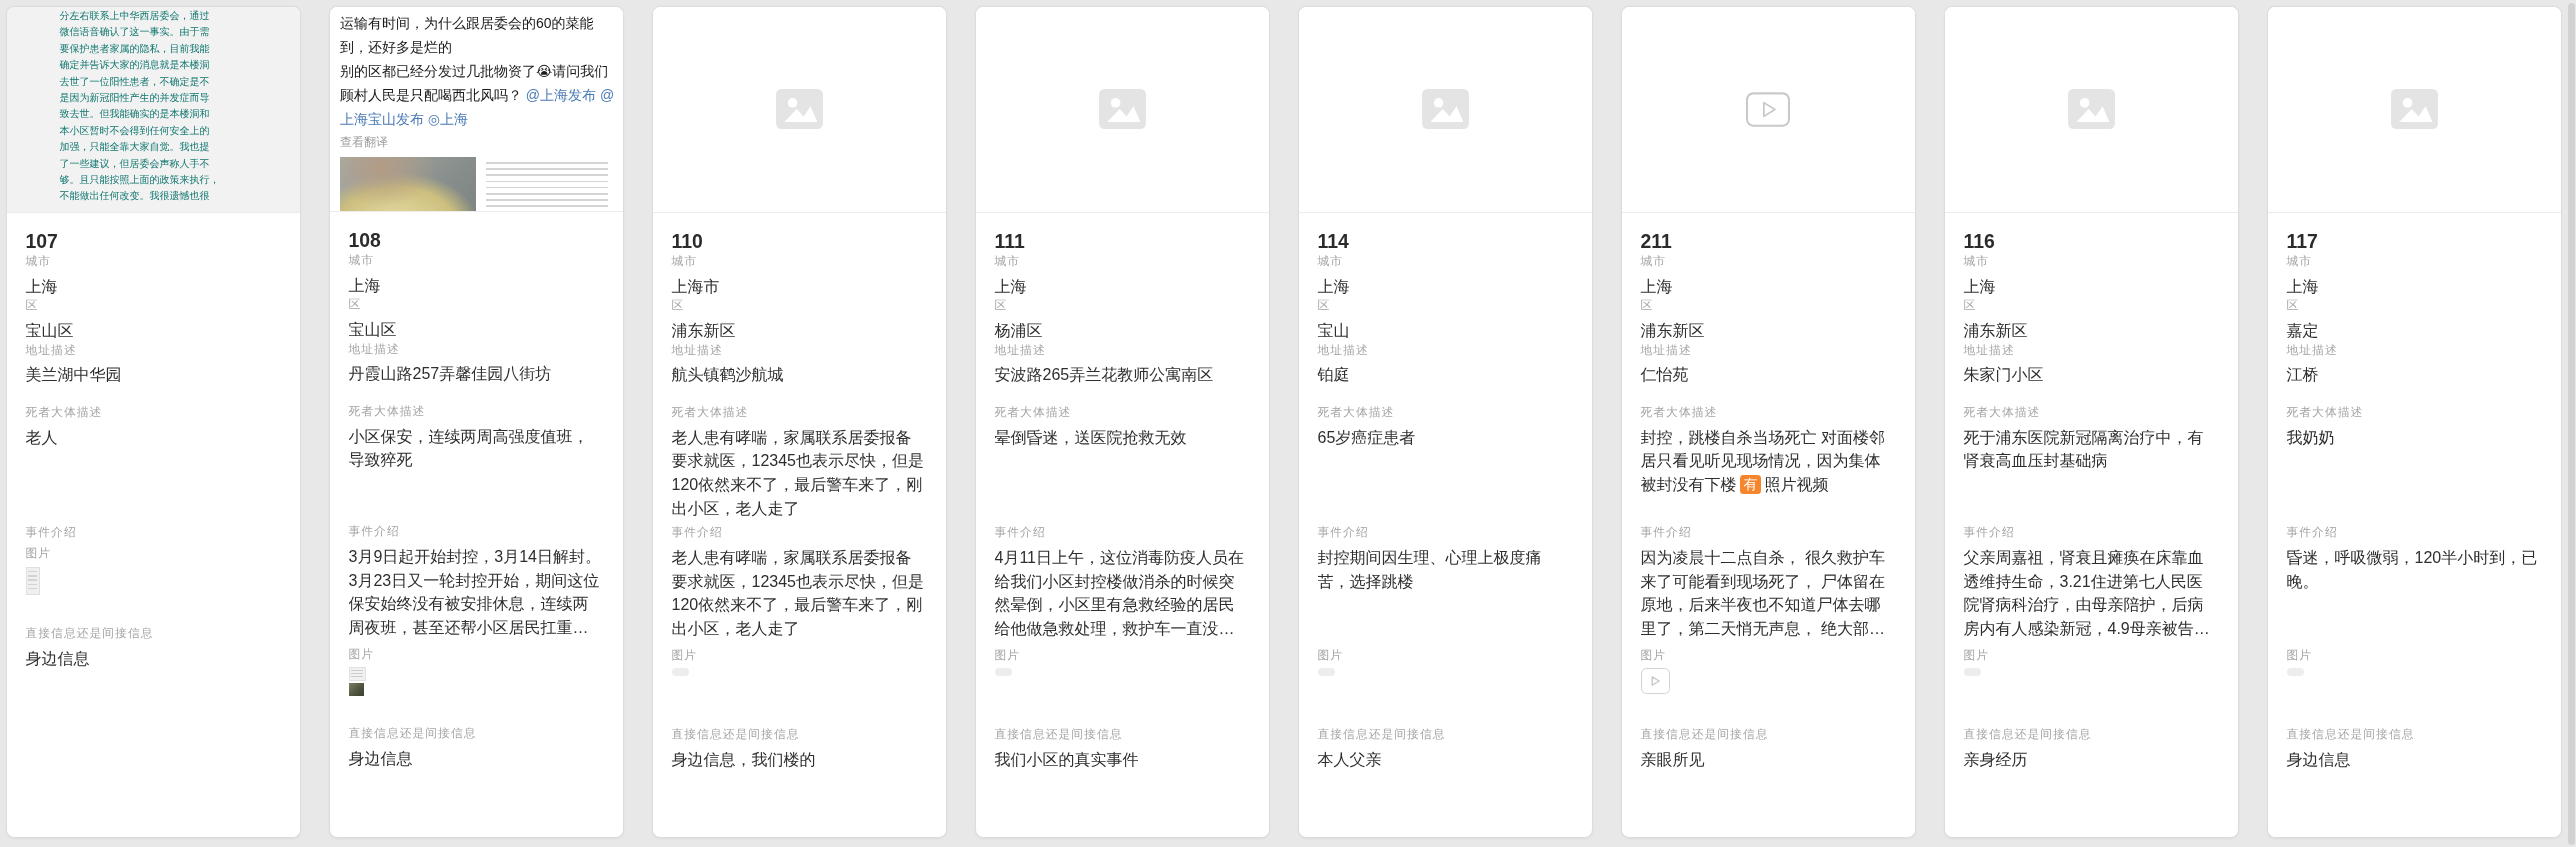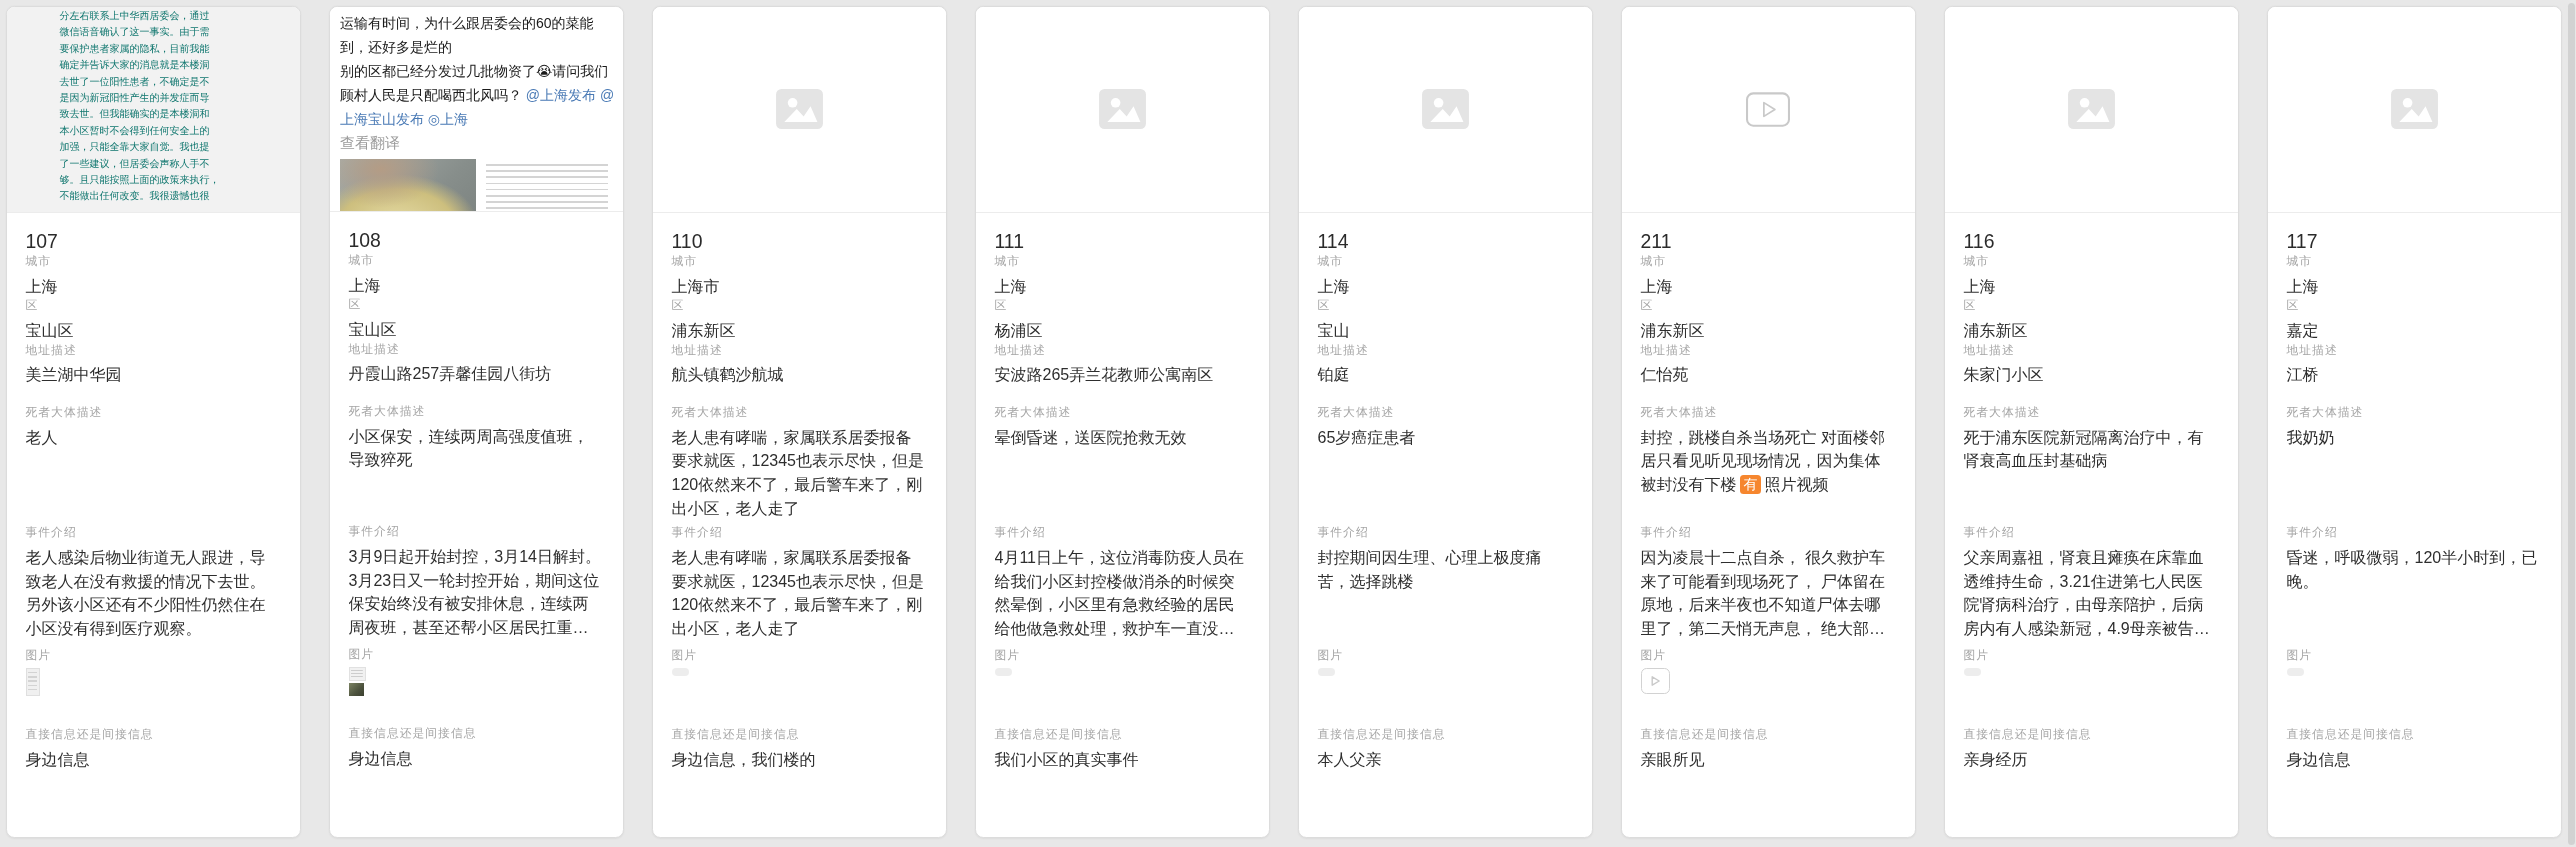--- a/index.html
+++ b/index.html
@@ -15,36 +15,36 @@
     border:0.7px solid #dcdcdc;border-radius:8.3px;overflow:hidden;
     box-shadow:0 0.7px 2.1px rgba(0,0,0,.05);box-sizing:border-box;position:relative;
   }
   
   .media{height:205px;border-bottom:0.7px solid #ececec;overflow:hidden;position:relative;background:#fff;box-sizing:content-box}
   .media-text{background:#f2f2f2}
   .shot-text{margin:1.4px 33px 0 53px;font-size:10px;line-height:16.4px;color:#0f766e;white-space:pre-line}
   .media-weibo{padding:4.2px 8.3px 0 10.4px;box-sizing:border-box}
   .weibo-text{font-size:14px;line-height:24px;color:#1a1a1a;white-space:pre-line}
   .wb-blue{color:#4a7ab5}
-  .wb-translate{margin-top:3.5px;font-size:15px;color:#9b9b9b}
+  .wb-translate{margin-top:3.5px;font-size:12px;color:#9b9b9b}
   .wb-media-row{display:flex;gap:4.9px;margin-top:6.2px}
   .wb-photo{width:136px;height:101px;flex:0 0 136px;
     background:
       radial-gradient(83px 55px at 30% 10%, #b49c85 0%, rgba(180,156,133,0) 70%),
       radial-gradient(104px 66px at 42% 66%, #e6dca6 0%, #cdbf7e 55%, rgba(205,191,126,0) 78%),
       radial-gradient(49px 31px at 78% 78%, #5d6462 0%, rgba(93,100,98,0) 75%),
       linear-gradient(135deg,#a8aeaa,#878e8b 55%,#767d7a);}
   .wb-article{flex:1;height:101px;background:#fff;
     background-image:repeating-linear-gradient(#c6c6c6 0 1.7px, transparent 1.7px 6.2px);
     background-repeat:no-repeat;background-position:5.5px 4.2px;background-size:calc(100% - 11px) calc(100% - 8.3px);
     opacity:.75}
   .media-ph{display:flex;align-items:center;justify-content:center}
   
   .cbody{padding:0 19px}
-  .num{margin-top:15.3px;font-size:19.4px;line-height:26px;font-weight:400;color:#2b2b2b}
+  .num{margin-top:15.3px;font-size:19.4px;line-height:26px;font-weight:700;color:#2b2b2b}
   .lbl{font-size:11.8px;line-height:15.3px;color:#a5a5a5;letter-spacing:1px}
   .val{font-size:16px;line-height:23.6px;color:#2e2e2e}
   .mt32{}.mt26{margin-top:18px}.mt18{margin-top:17px}.mt8{margin-top:5.5px}
   .val-deceased{height:94px;overflow:hidden}
   .val-event{height:96px;display:-webkit-box;-webkit-line-clamp:4;-webkit-box-orient:vertical;overflow:hidden}
   .thumb-slot{height:42px;margin-top:5.5px}
   .badge{display:inline-block;background:#f6862e;color:#fff;border-radius:3.5px;font-size:14px;line-height:19px;padding:0 3.5px;margin:0 3.5px;vertical-align:1.4px}
   
   .thumb-shot{width:12.5px;height:26px;background:#f0f0f0;border:0.7px solid #dfdfdf;
     background-image:repeating-linear-gradient(#d3d3d3 0 1.4px, transparent 1.4px 4.2px);
@@ -88,21 +88,20 @@
       <div class="lbl mt32">区</div>
       <div class="val mt8">宝山区</div>
 
       <div class="lbl mt32">地址描述</div>
       <div class="val mt8">美兰湖中华园</div>
 
       <div class="lbl mt26">死者大体描述</div>
       <div class="val mt8 val-deceased"><span>老人</span><span></span></div>
 
       <div class="lbl mt8">事件介绍</div>
-      <div class="val mt8 val-event">老人感染后物业街道无人跟进，导致老人在没有救援的情况下去世。另外该小区还有不少阳性仍然住在小区没有得到医疗观察。</div>
 
       <div class="lbl mt8">图片</div>
       <div class="thumb-slot">
         <div class="thumb-shot"></div>
 
       </div>
 
       <div class="lbl mt18">直接信息还是间接信息</div>
       <div class="val mt8">身边信息</div>
     </div>

